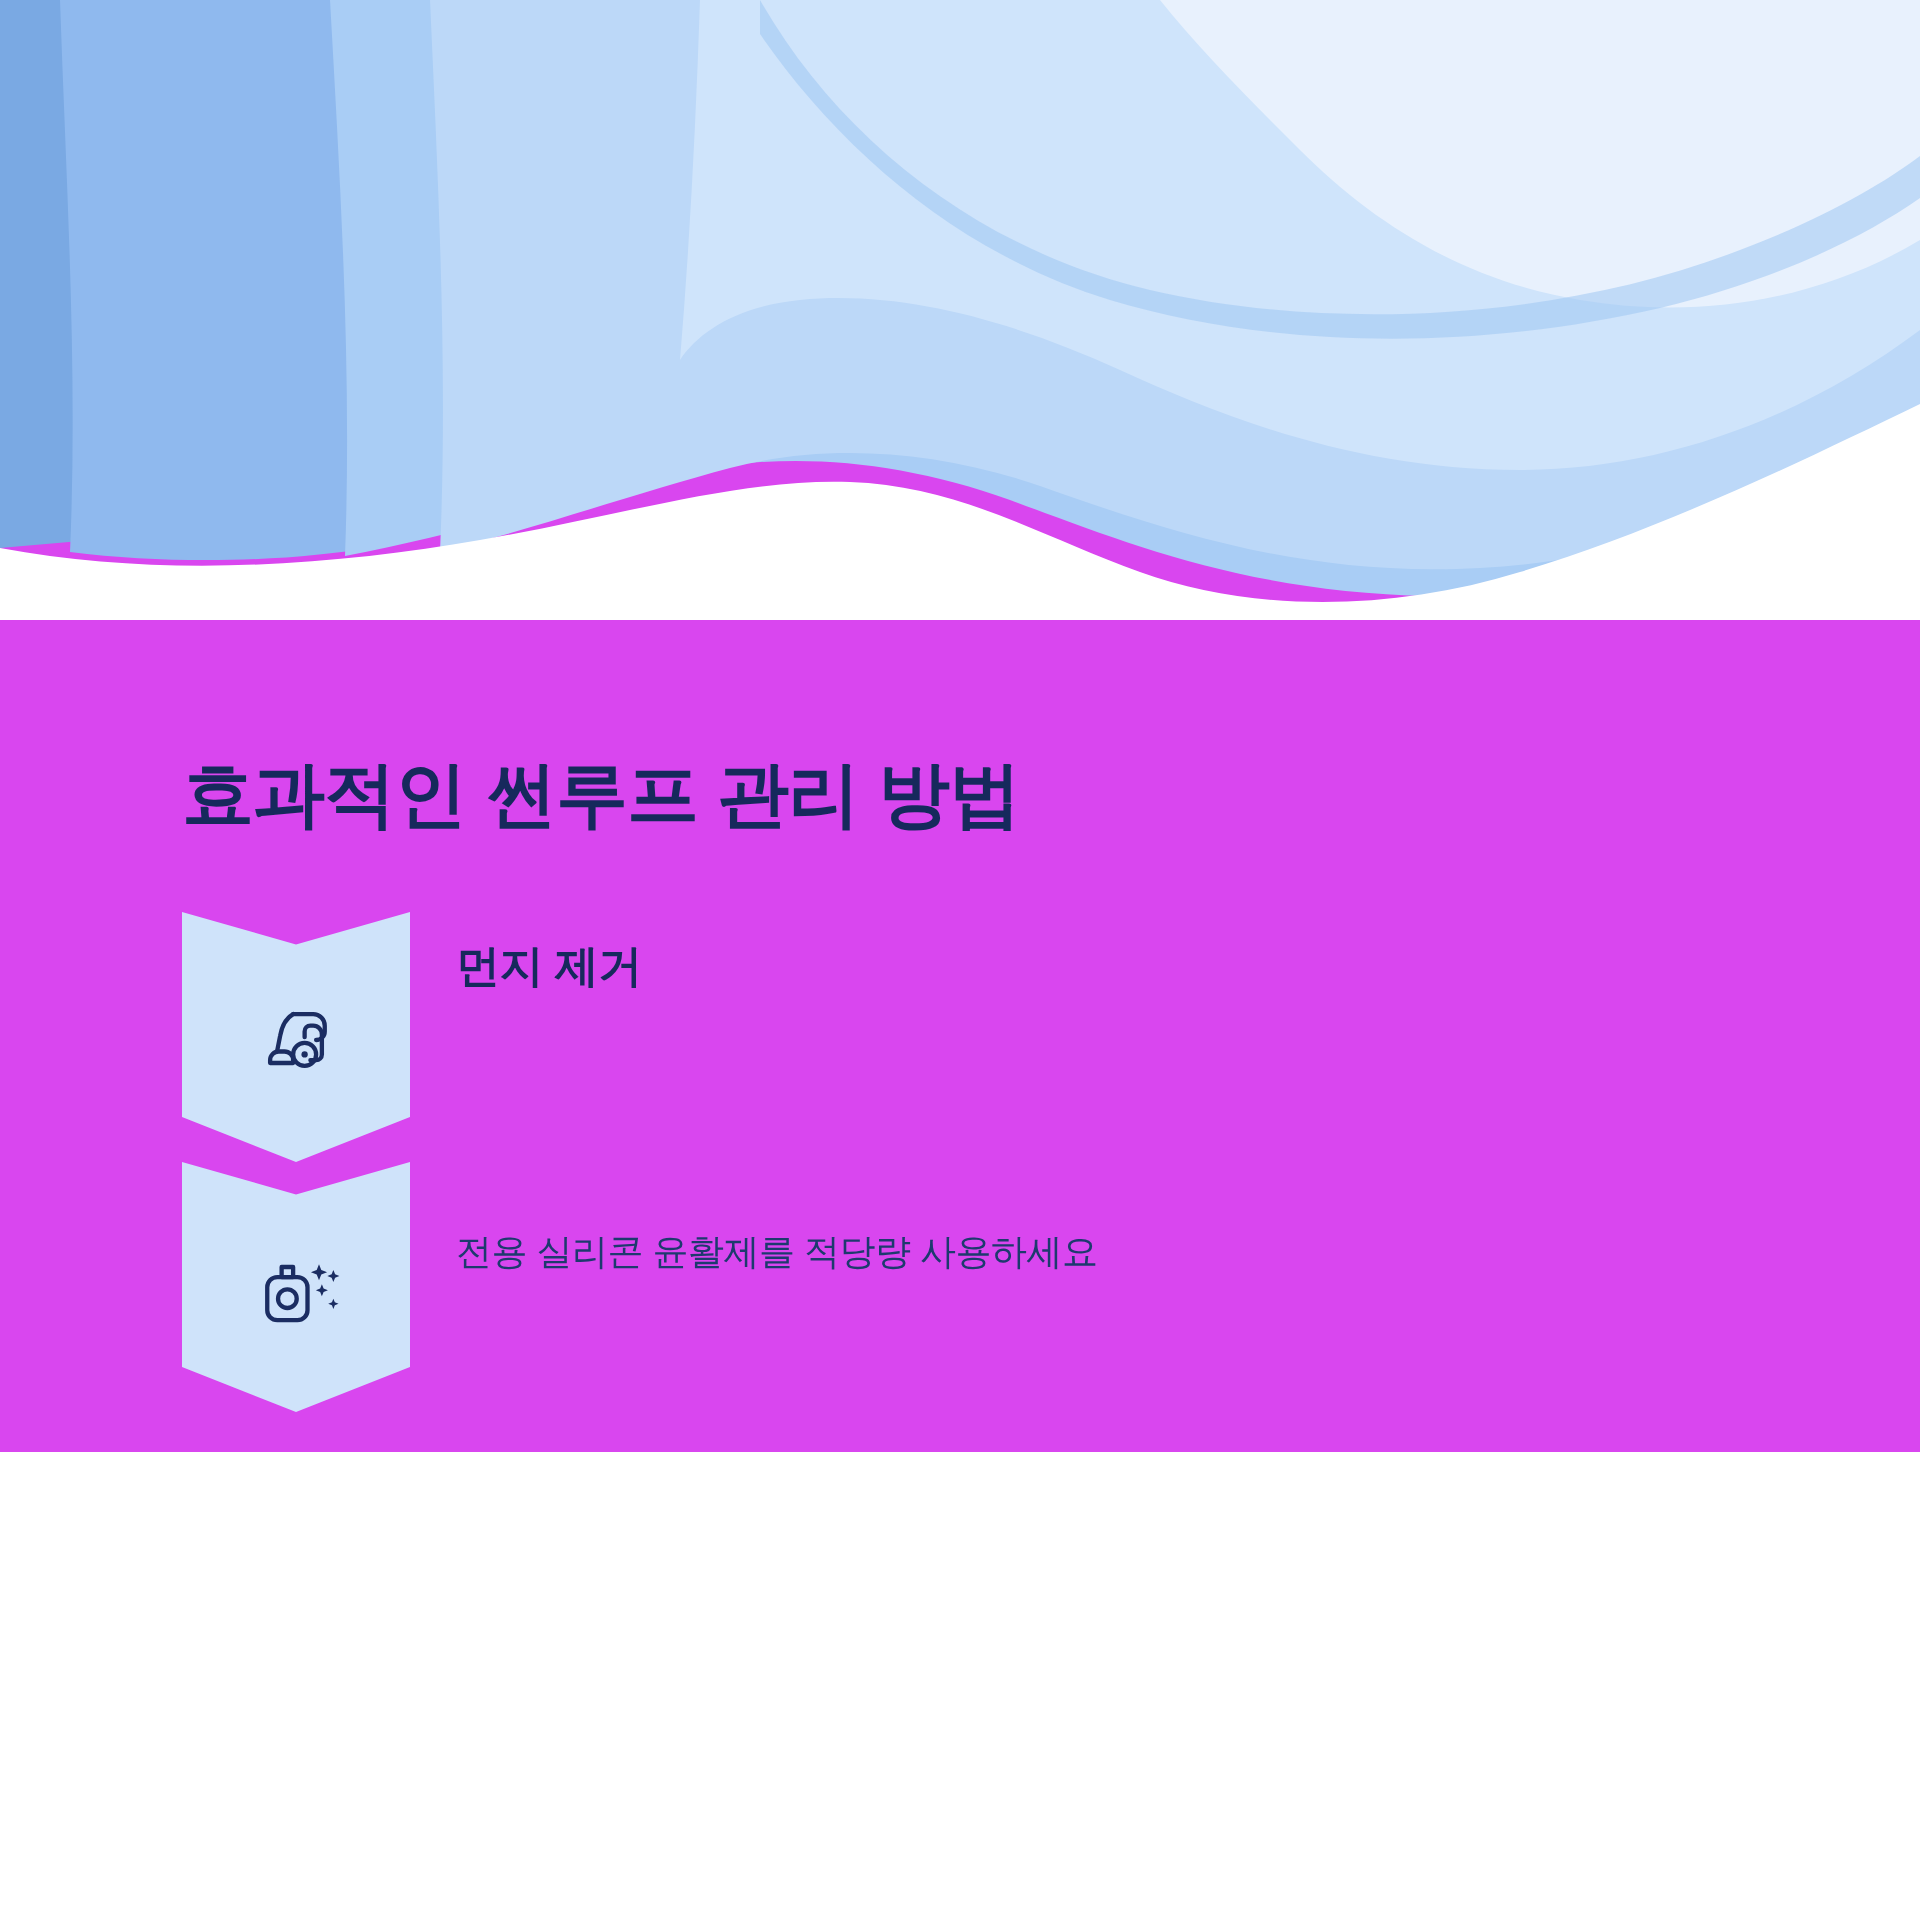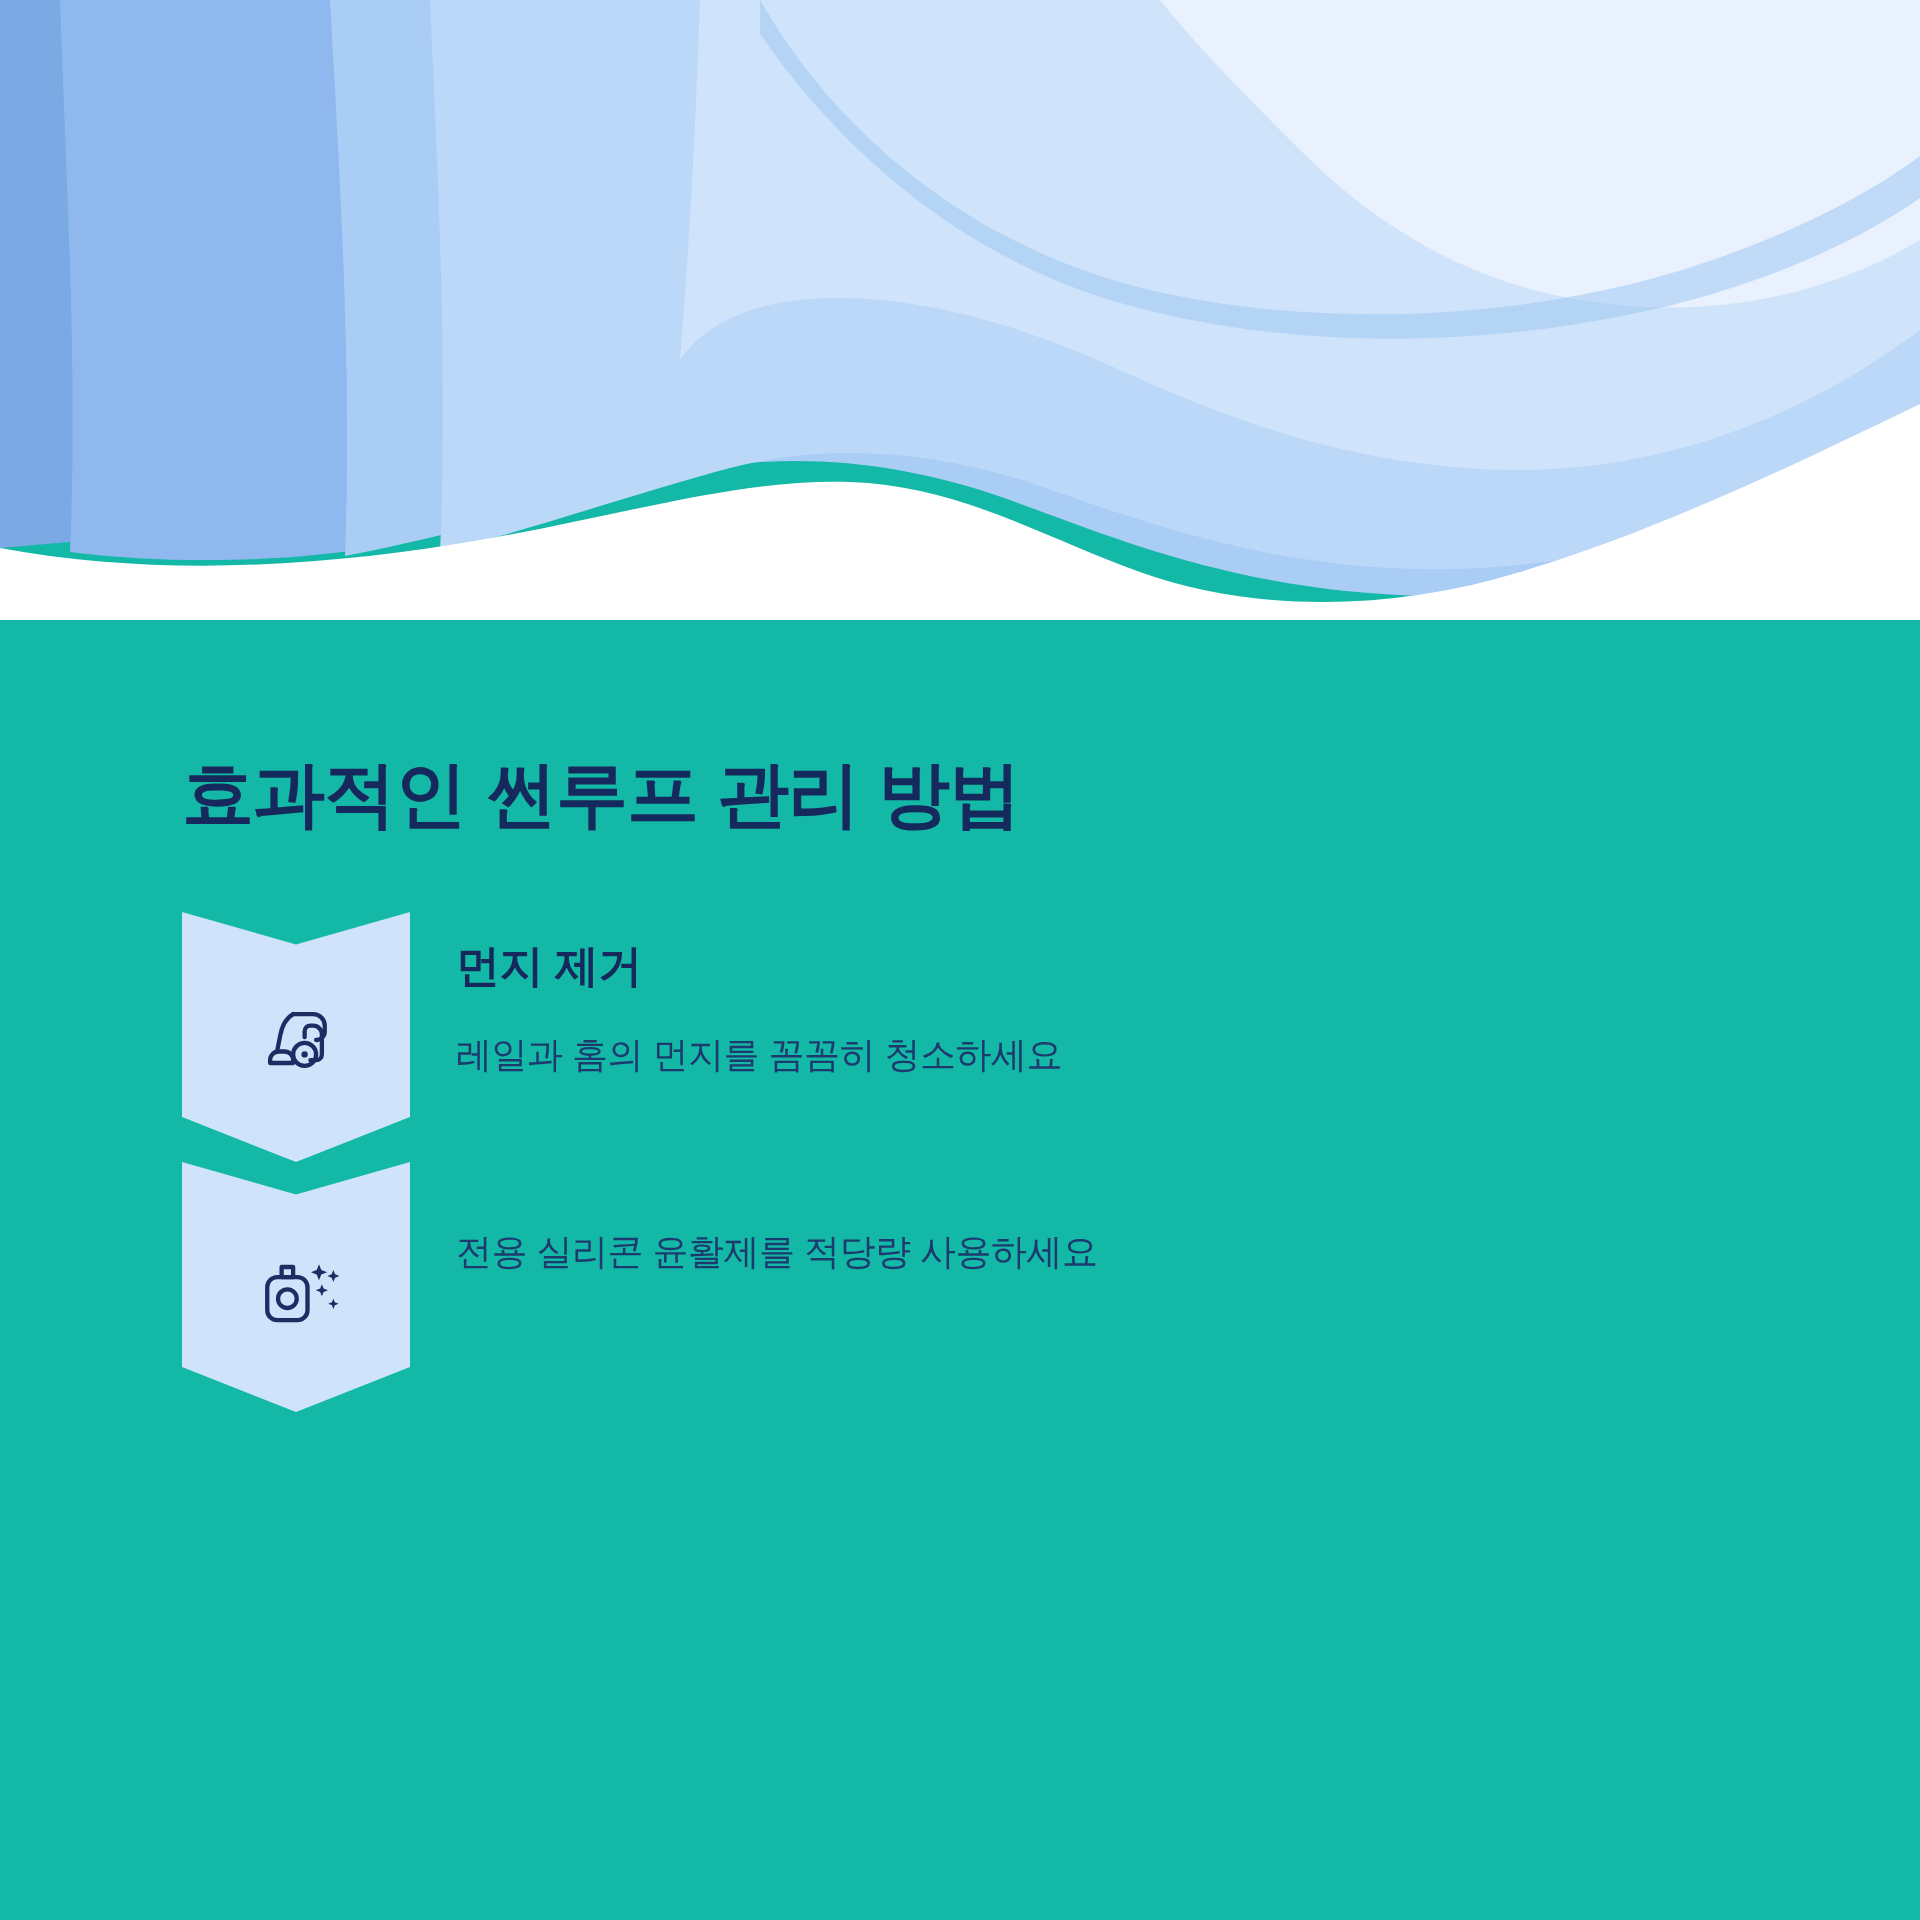--- a/index.html
+++ b/index.html
@@ -5,22 +5,22 @@
 <style>
   * { margin:0; padding:0; box-sizing:border-box; }
   html, body {
     width:1920px; height:1920px;
     background:#ffffff;
     font-family:"Liberation Sans","DejaVu Sans",sans-serif;
     overflow:hidden;
   }
   #card {
     position:relative;
-    width:1920px; height:1920px;
-    background:#14b8a6;
+    width:1920px; height:1452px;
+    background:#d946ef;
     overflow:hidden;
   }
 
   
   #wave-band {
     position:absolute;
     top:0; left:0;
     width:1920px; height:620px;
     overflow:hidden;
     pointer-events:none;
@@ -176,21 +176,20 @@
           <path d="M30 14 h14 a8 8 0 0 1 8 8 v4 a6 6 0 0 1 -6 6"></path>
           <path d="M30 14 c-5 3 -8 9 -9 15 l-2 10"></path>
           <path d="M14 46 a6 6 0 0 1 6 -6 h4 a6 6 0 0 1 6 6 v2 H14 z"></path>
           <path d="M38 30 v-4 a4 4 0 0 1 4 -4 h2 a6 6 0 0 1 6 6 v14 a4 4 0 0 1 -4 4 h-4"></path>
           <circle cx="38" cy="42" r="8"></circle>
           <circle cx="38" cy="42" r="2.2" fill="#1b2d62" stroke="none"></circle>
         </svg>
       </div>
       <div class="step-text">
         <div class="step-title">먼지 제거</div>
-        <div class="step-desc">레일과 홈의 먼지를 꼼꼼히 청소하세요</div>
       </div>
     </div>
 
     <div class="step-row">
       <div class="chevron-badge">
         <svg viewBox="0 0 64 64" fill="none" stroke="#1b2d62" stroke-width="3" stroke-linecap="round" stroke-linejoin="round">
           <path d="M22 16 h8 v7 h-8 z"></path>
           <rect x="12" y="23" width="28" height="30" rx="7"></rect>
           <circle cx="26" cy="38" r="6.5"></circle>
           <path d="M48 14 l1.6 4 4 1.6 -4 1.6 -1.6 4 -1.6 -4 -4 -1.6 4 -1.6 z" fill="#1b2d62" stroke="none"></path>

